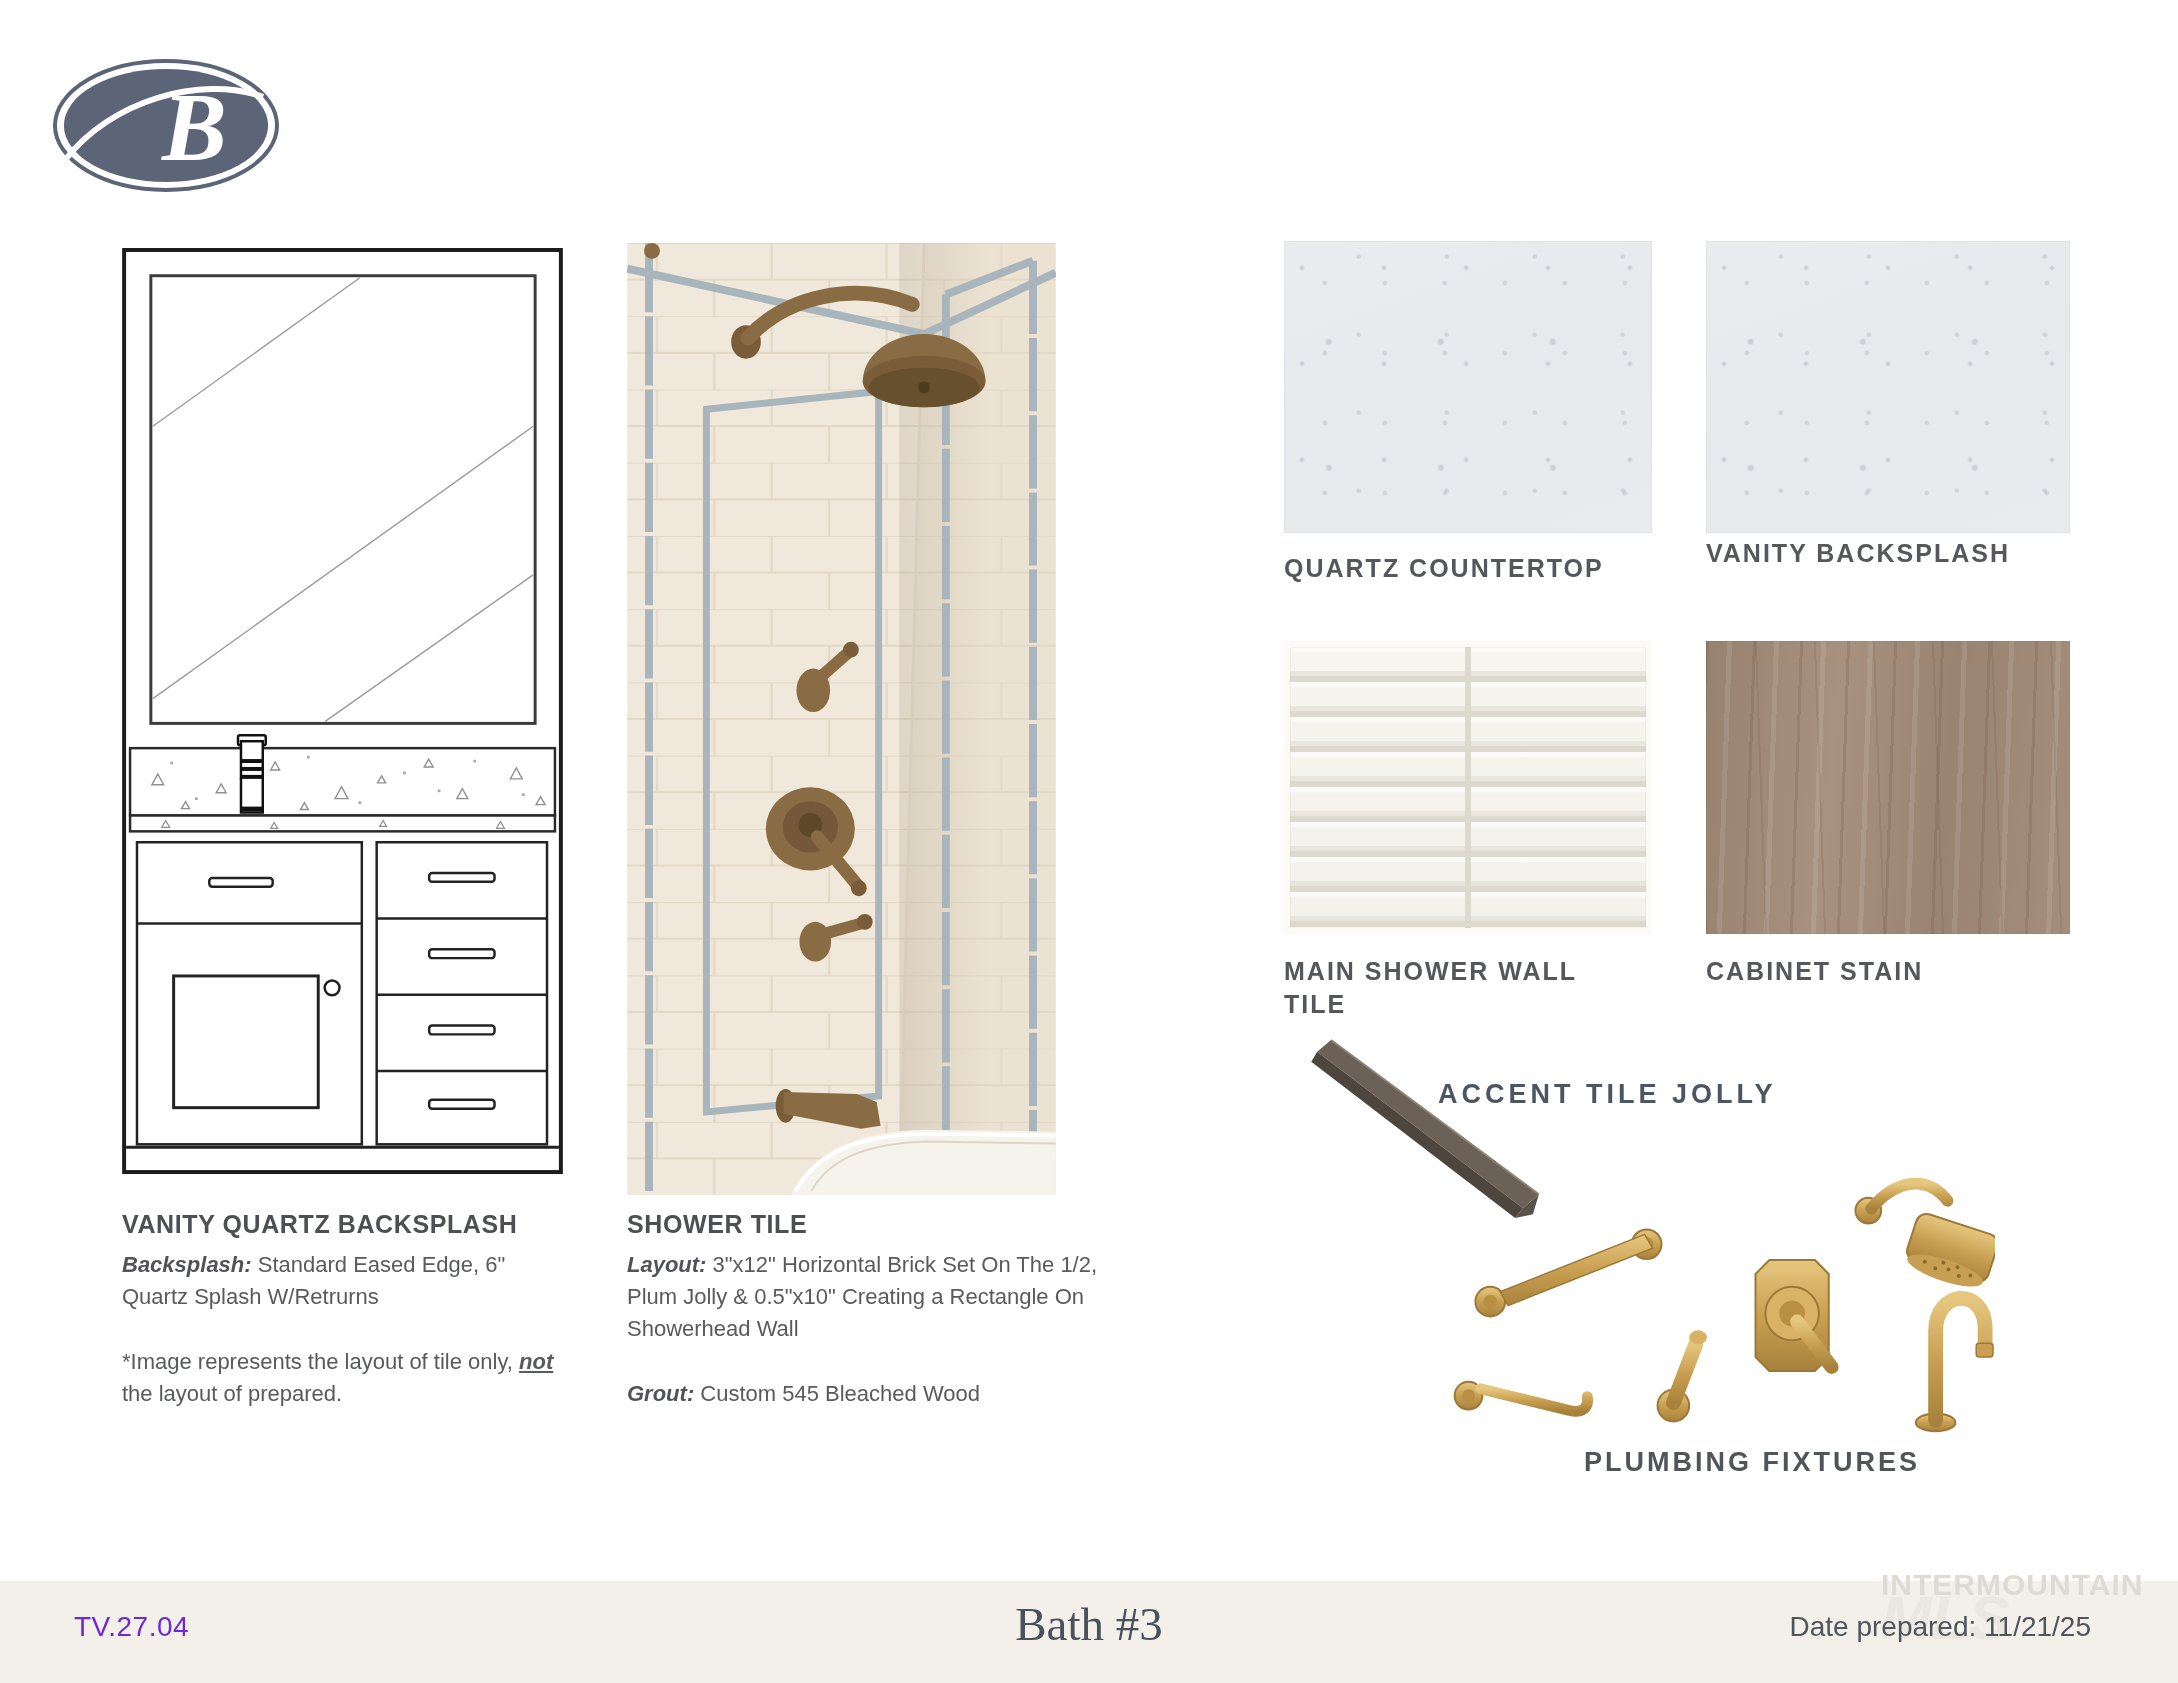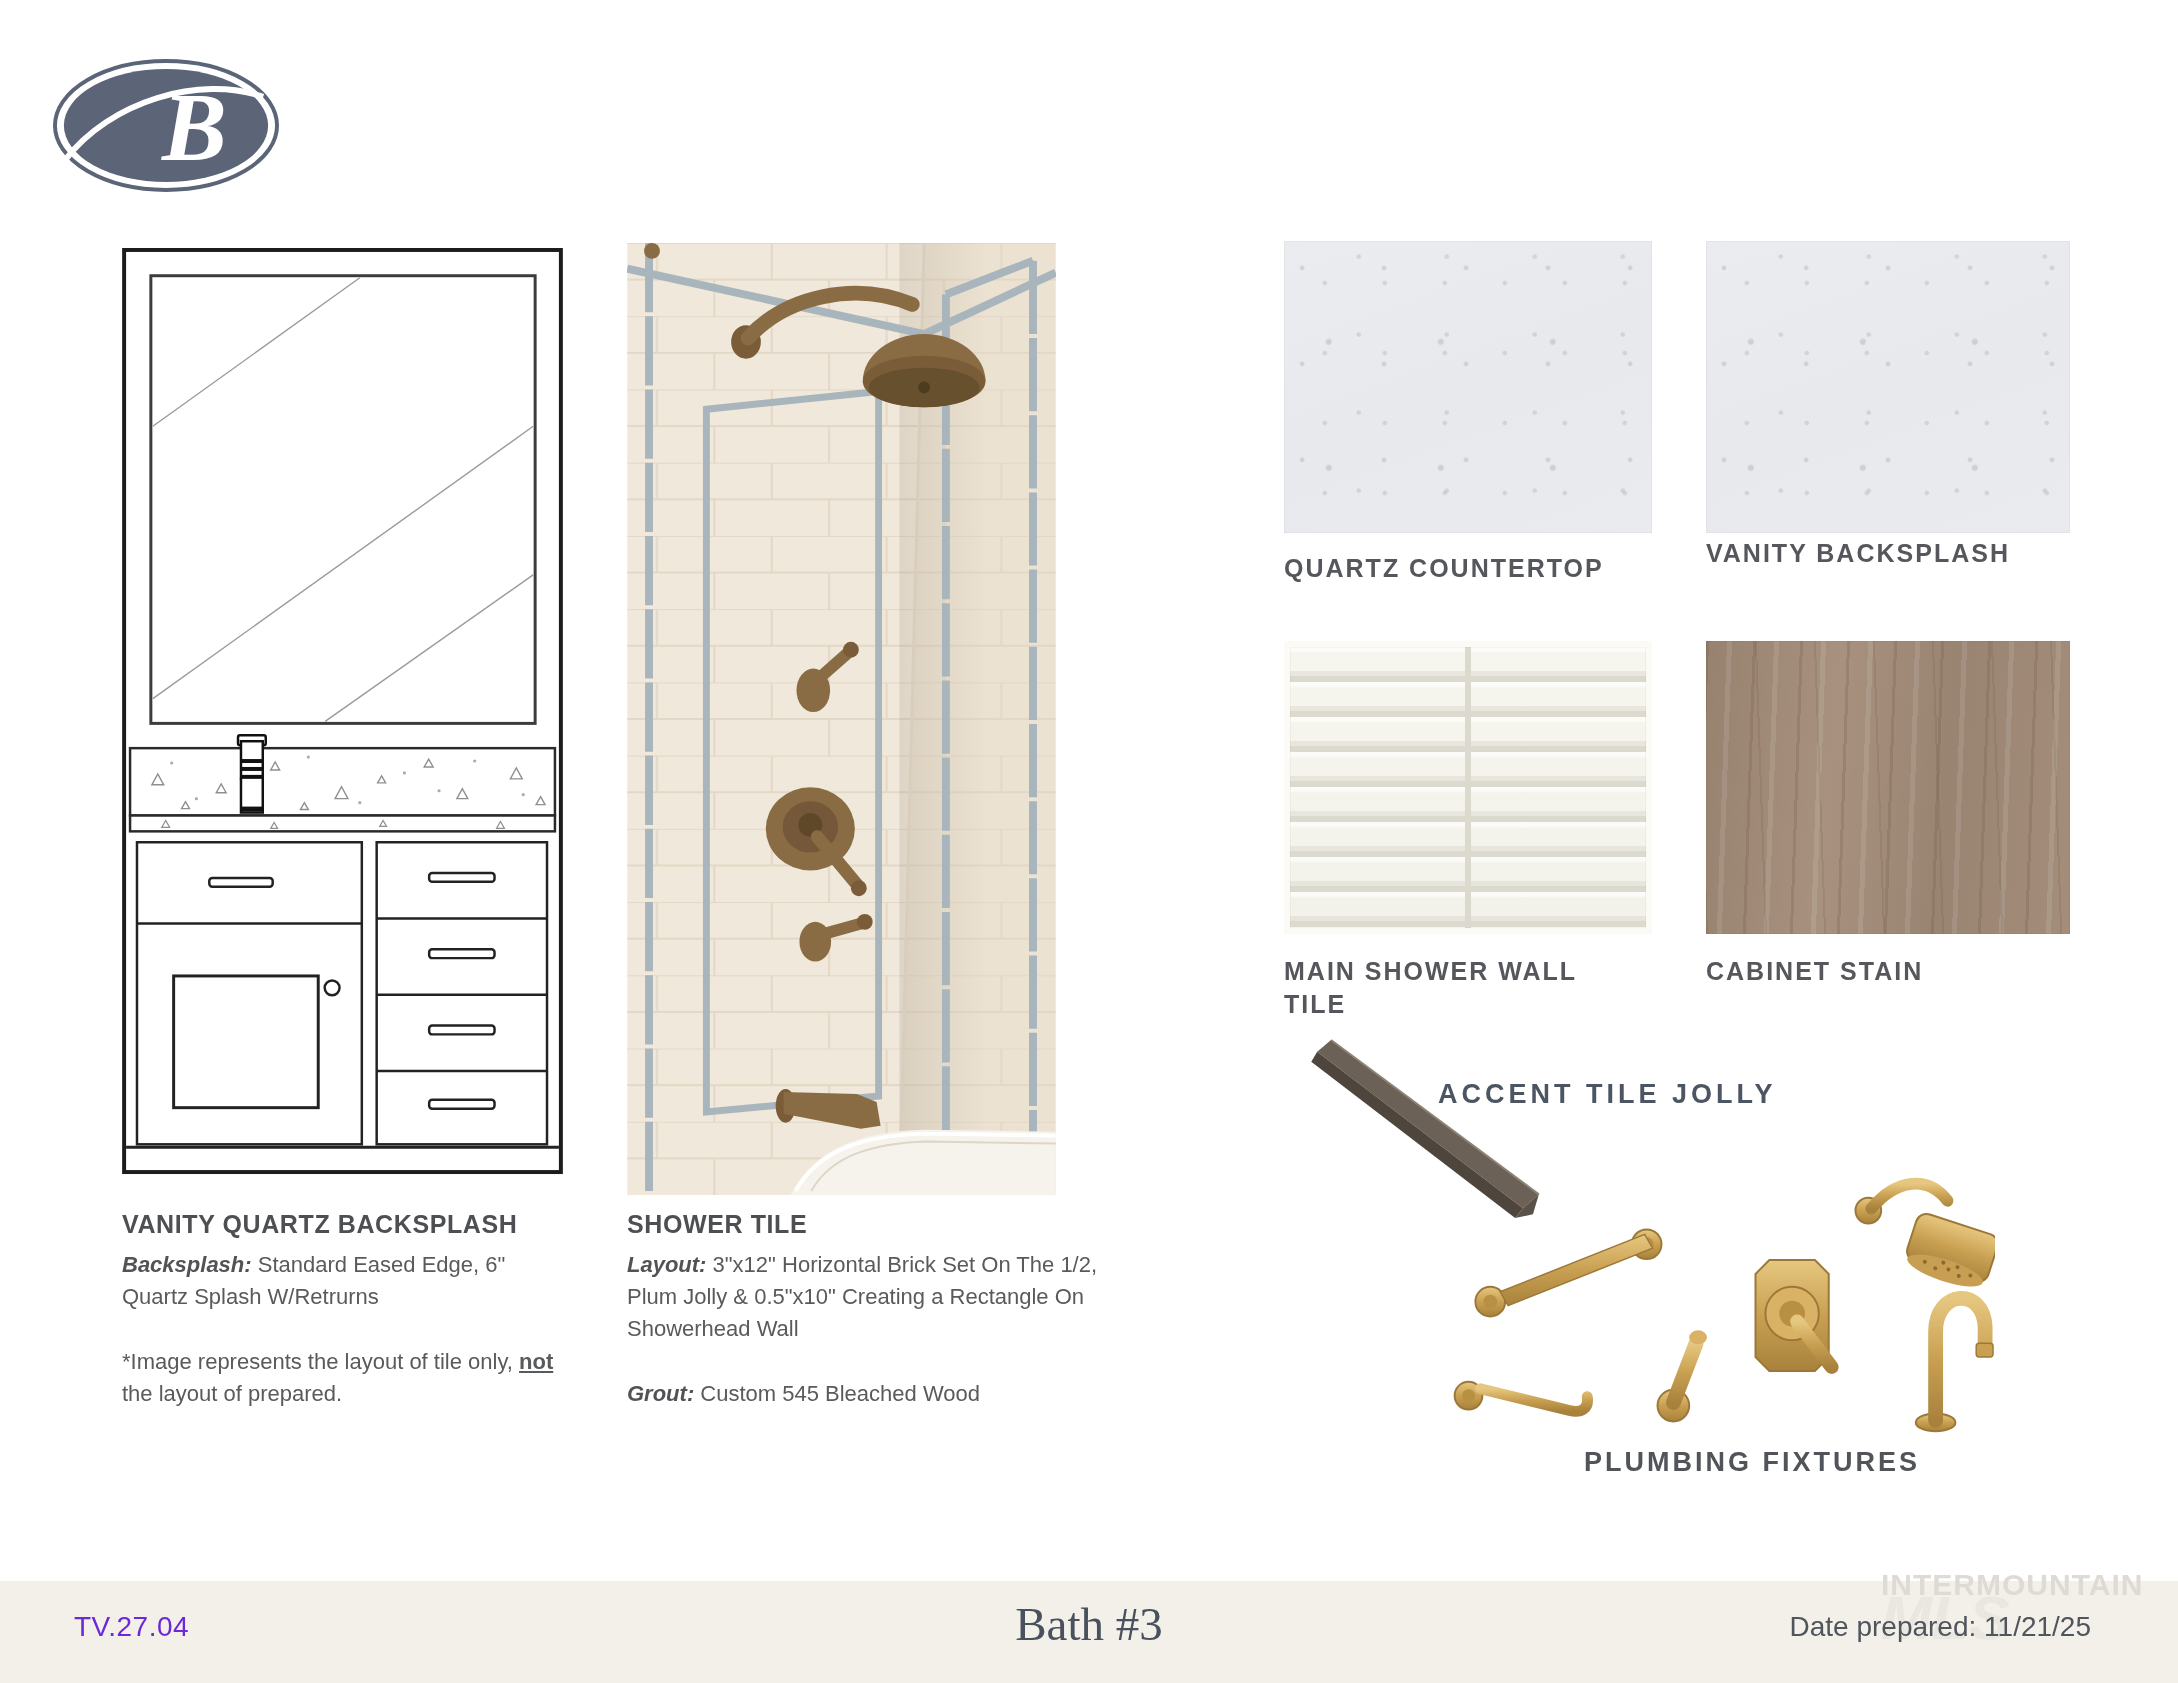--- a/index.html
+++ b/index.html
@@ -4,21 +4,21 @@
 <style>
   html,body{margin:0;padding:0;background:#ffffff;}
   #board{
     position:relative;width:2178px;height:1683px;background:#ffffff;overflow:hidden;
     font-family:"Liberation Sans", sans-serif;color:#58595b;
   }
   .abs{position:absolute;}
   .h{font-size:25px;font-weight:700;letter-spacing:0.6px;color:#4e4f52;margin:0 0 10px 0;}
   .body{font-size:22px;line-height:1.46;color:#595a5c;margin:0 0 33px 0;}
   .lbl{font-weight:700;font-style:italic;color:#525356;}
-  .note-bold{font-weight:700;text-decoration:underline;}
+  .note-bold{font-weight:700;font-style:italic;text-decoration:underline;}
   .swlabel{font-size:25px;font-weight:700;letter-spacing:2px;color:#55575c;line-height:1.32;}
   .accentlabel{font-size:27px;font-weight:700;letter-spacing:4px;color:#4c5562;}
   .plumblabel{font-size:27px;font-weight:700;letter-spacing:3px;color:#515459;text-align:right;}
   
   .swatch{box-shadow:0 0 0 1px rgba(0,0,0,0.03) inset;}
   .quartz{
     background-color:#e9ebee;
     background-image:
       radial-gradient(circle at 22% 28%, rgba(170,178,190,.45) 0 1.5px, transparent 3px),
       radial-gradient(circle at 68% 60%, rgba(170,178,190,.4) 0 1.5px, transparent 3px),

